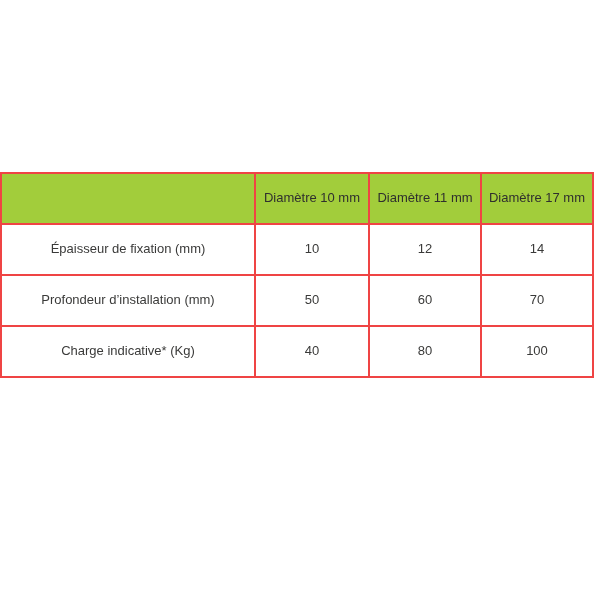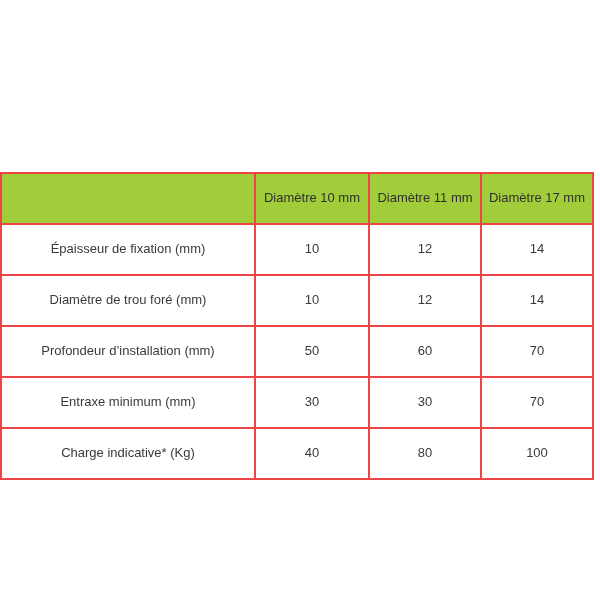--- a/index.html
+++ b/index.html
@@ -57,35 +57,23 @@
         <th>Diamètre 11 mm</th>
         <th>Diamètre 17 mm</th>
       </tr>
       <tr>
         <td>Épaisseur de fixation (mm)</td>
         <td>10</td>
         <td>12</td>
         <td>14</td>
       </tr>
       <tr>
-        <td>Diamètre de trou foré (mm)</td>
-        <td>10</td>
-        <td>12</td>
-        <td>14</td>
-      </tr>
-      <tr>
         <td>Profondeur d’installation (mm)</td>
         <td>50</td>
         <td>60</td>
-        <td>70</td>
-      </tr>
-      <tr>
-        <td>Entraxe minimum (mm)</td>
-        <td>30</td>
-        <td>30</td>
         <td>70</td>
       </tr>
       <tr>
         <td>Charge indicative* (Kg)</td>
         <td>40</td>
         <td>80</td>
         <td>100</td>
       </tr>
     </tbody>
   </table>

